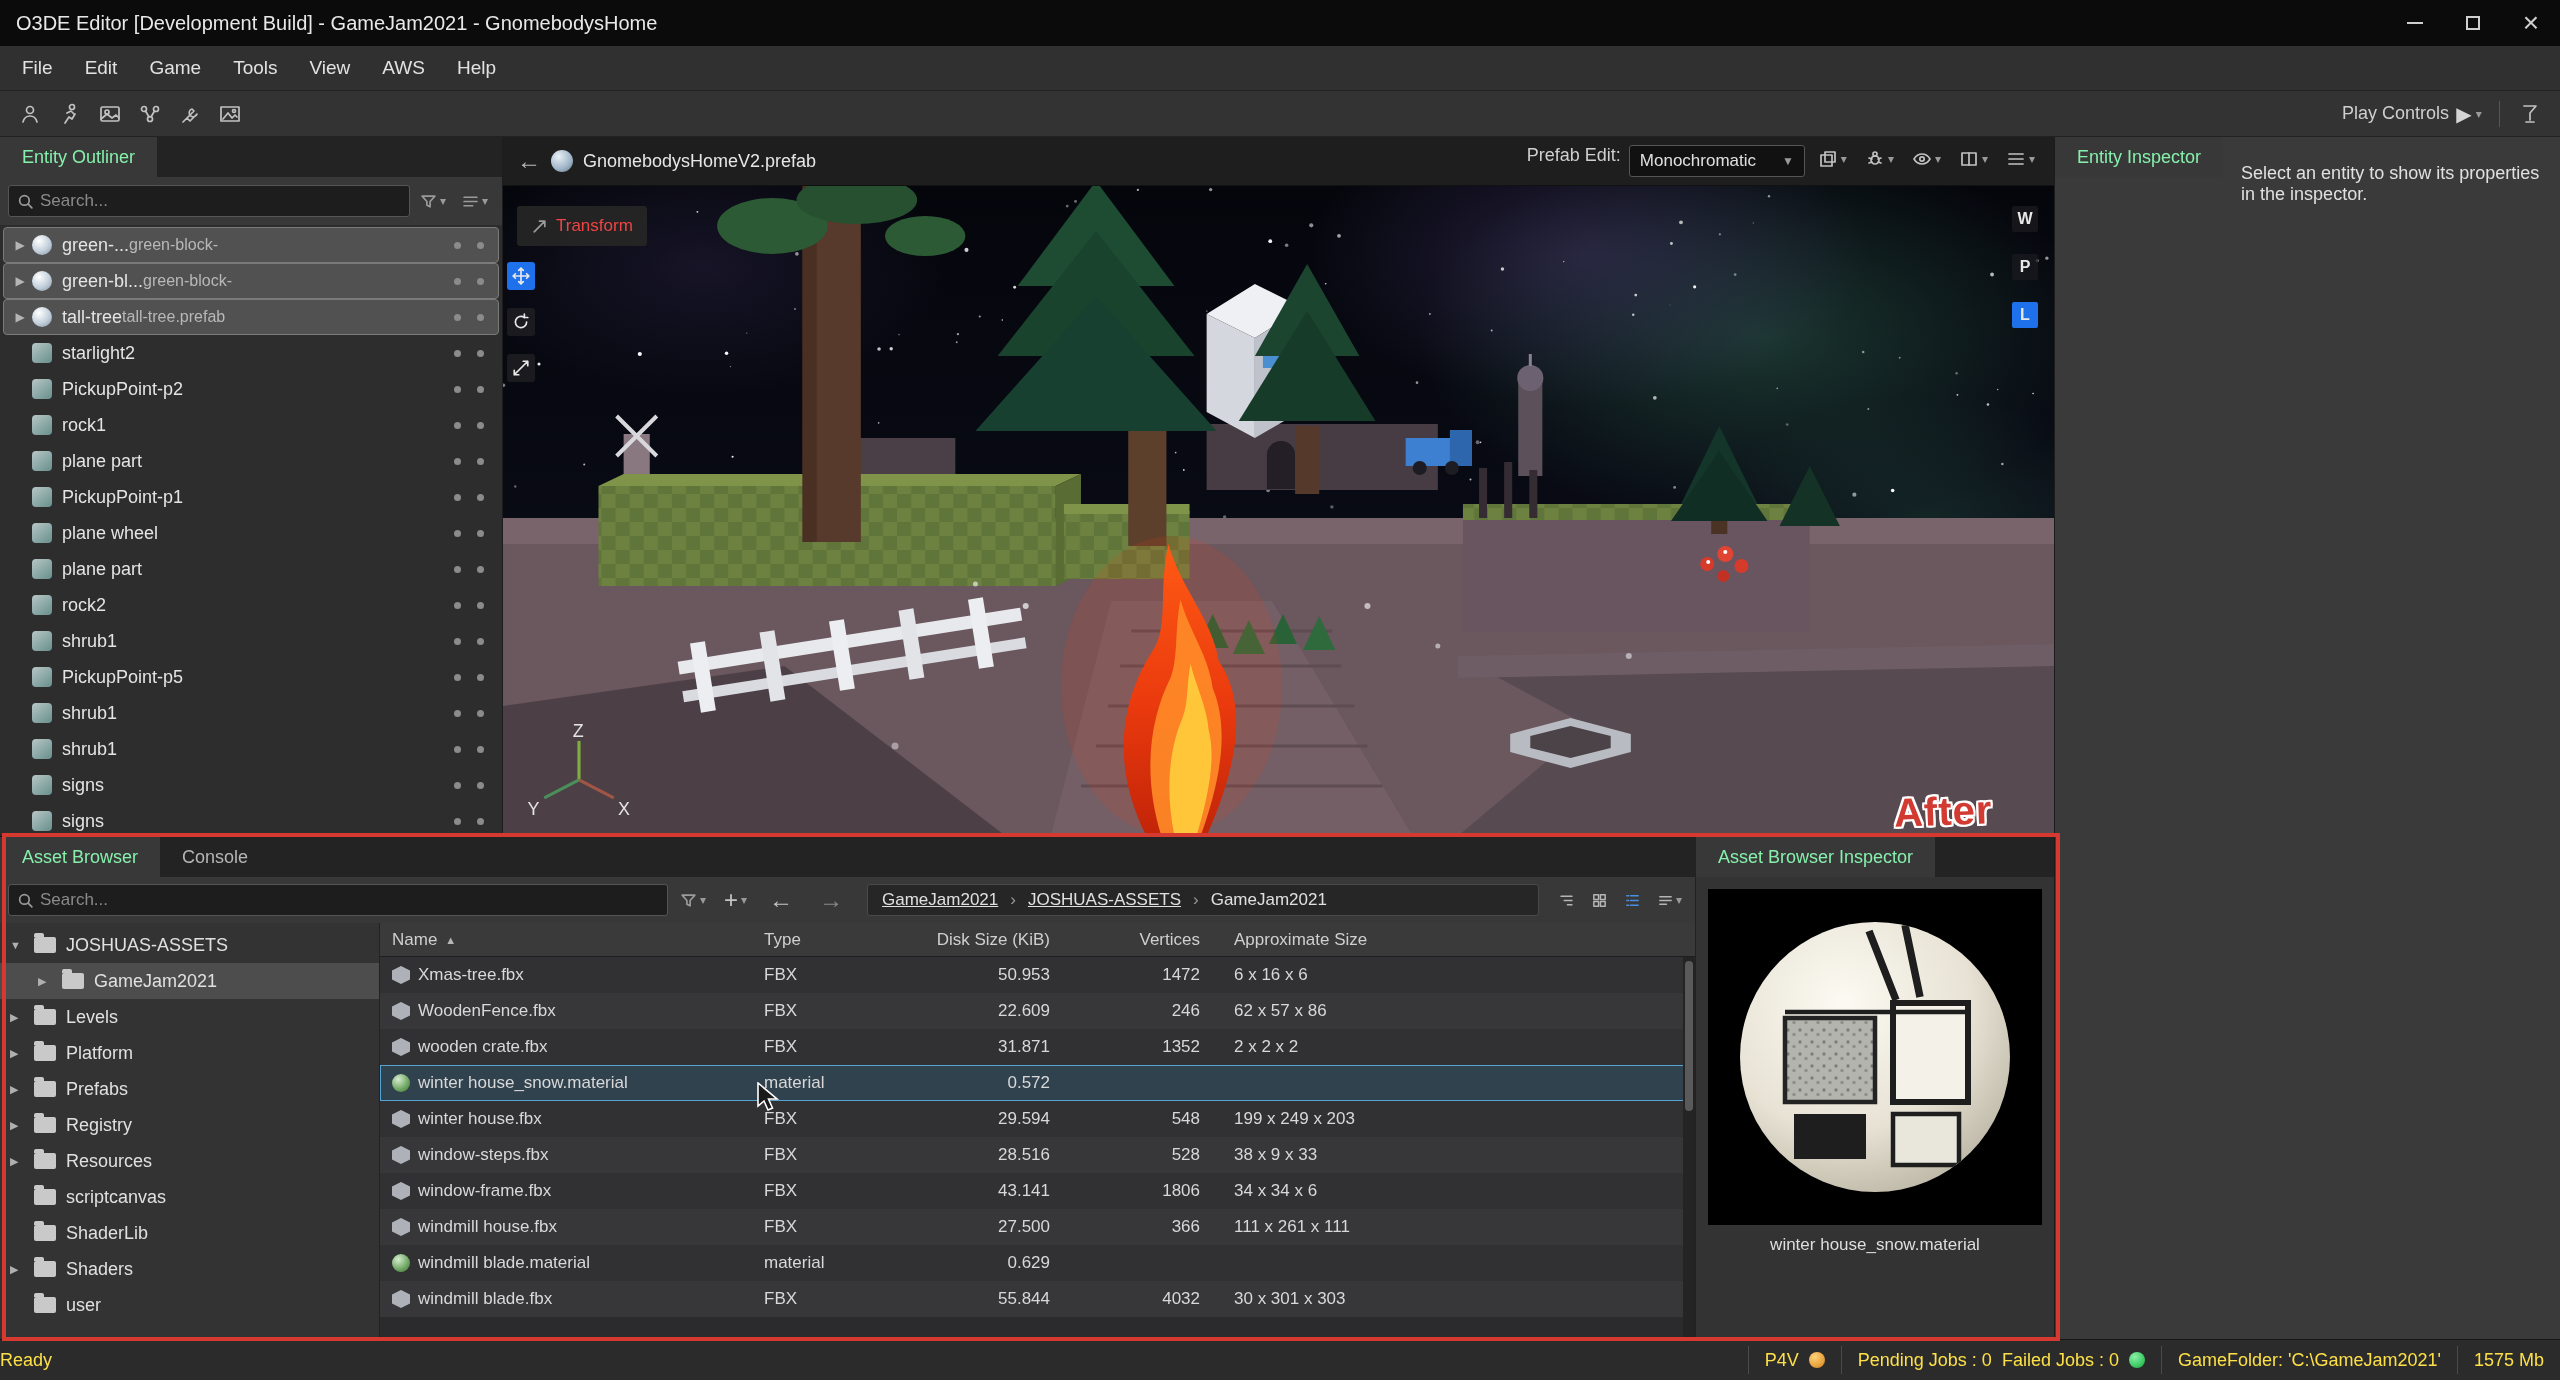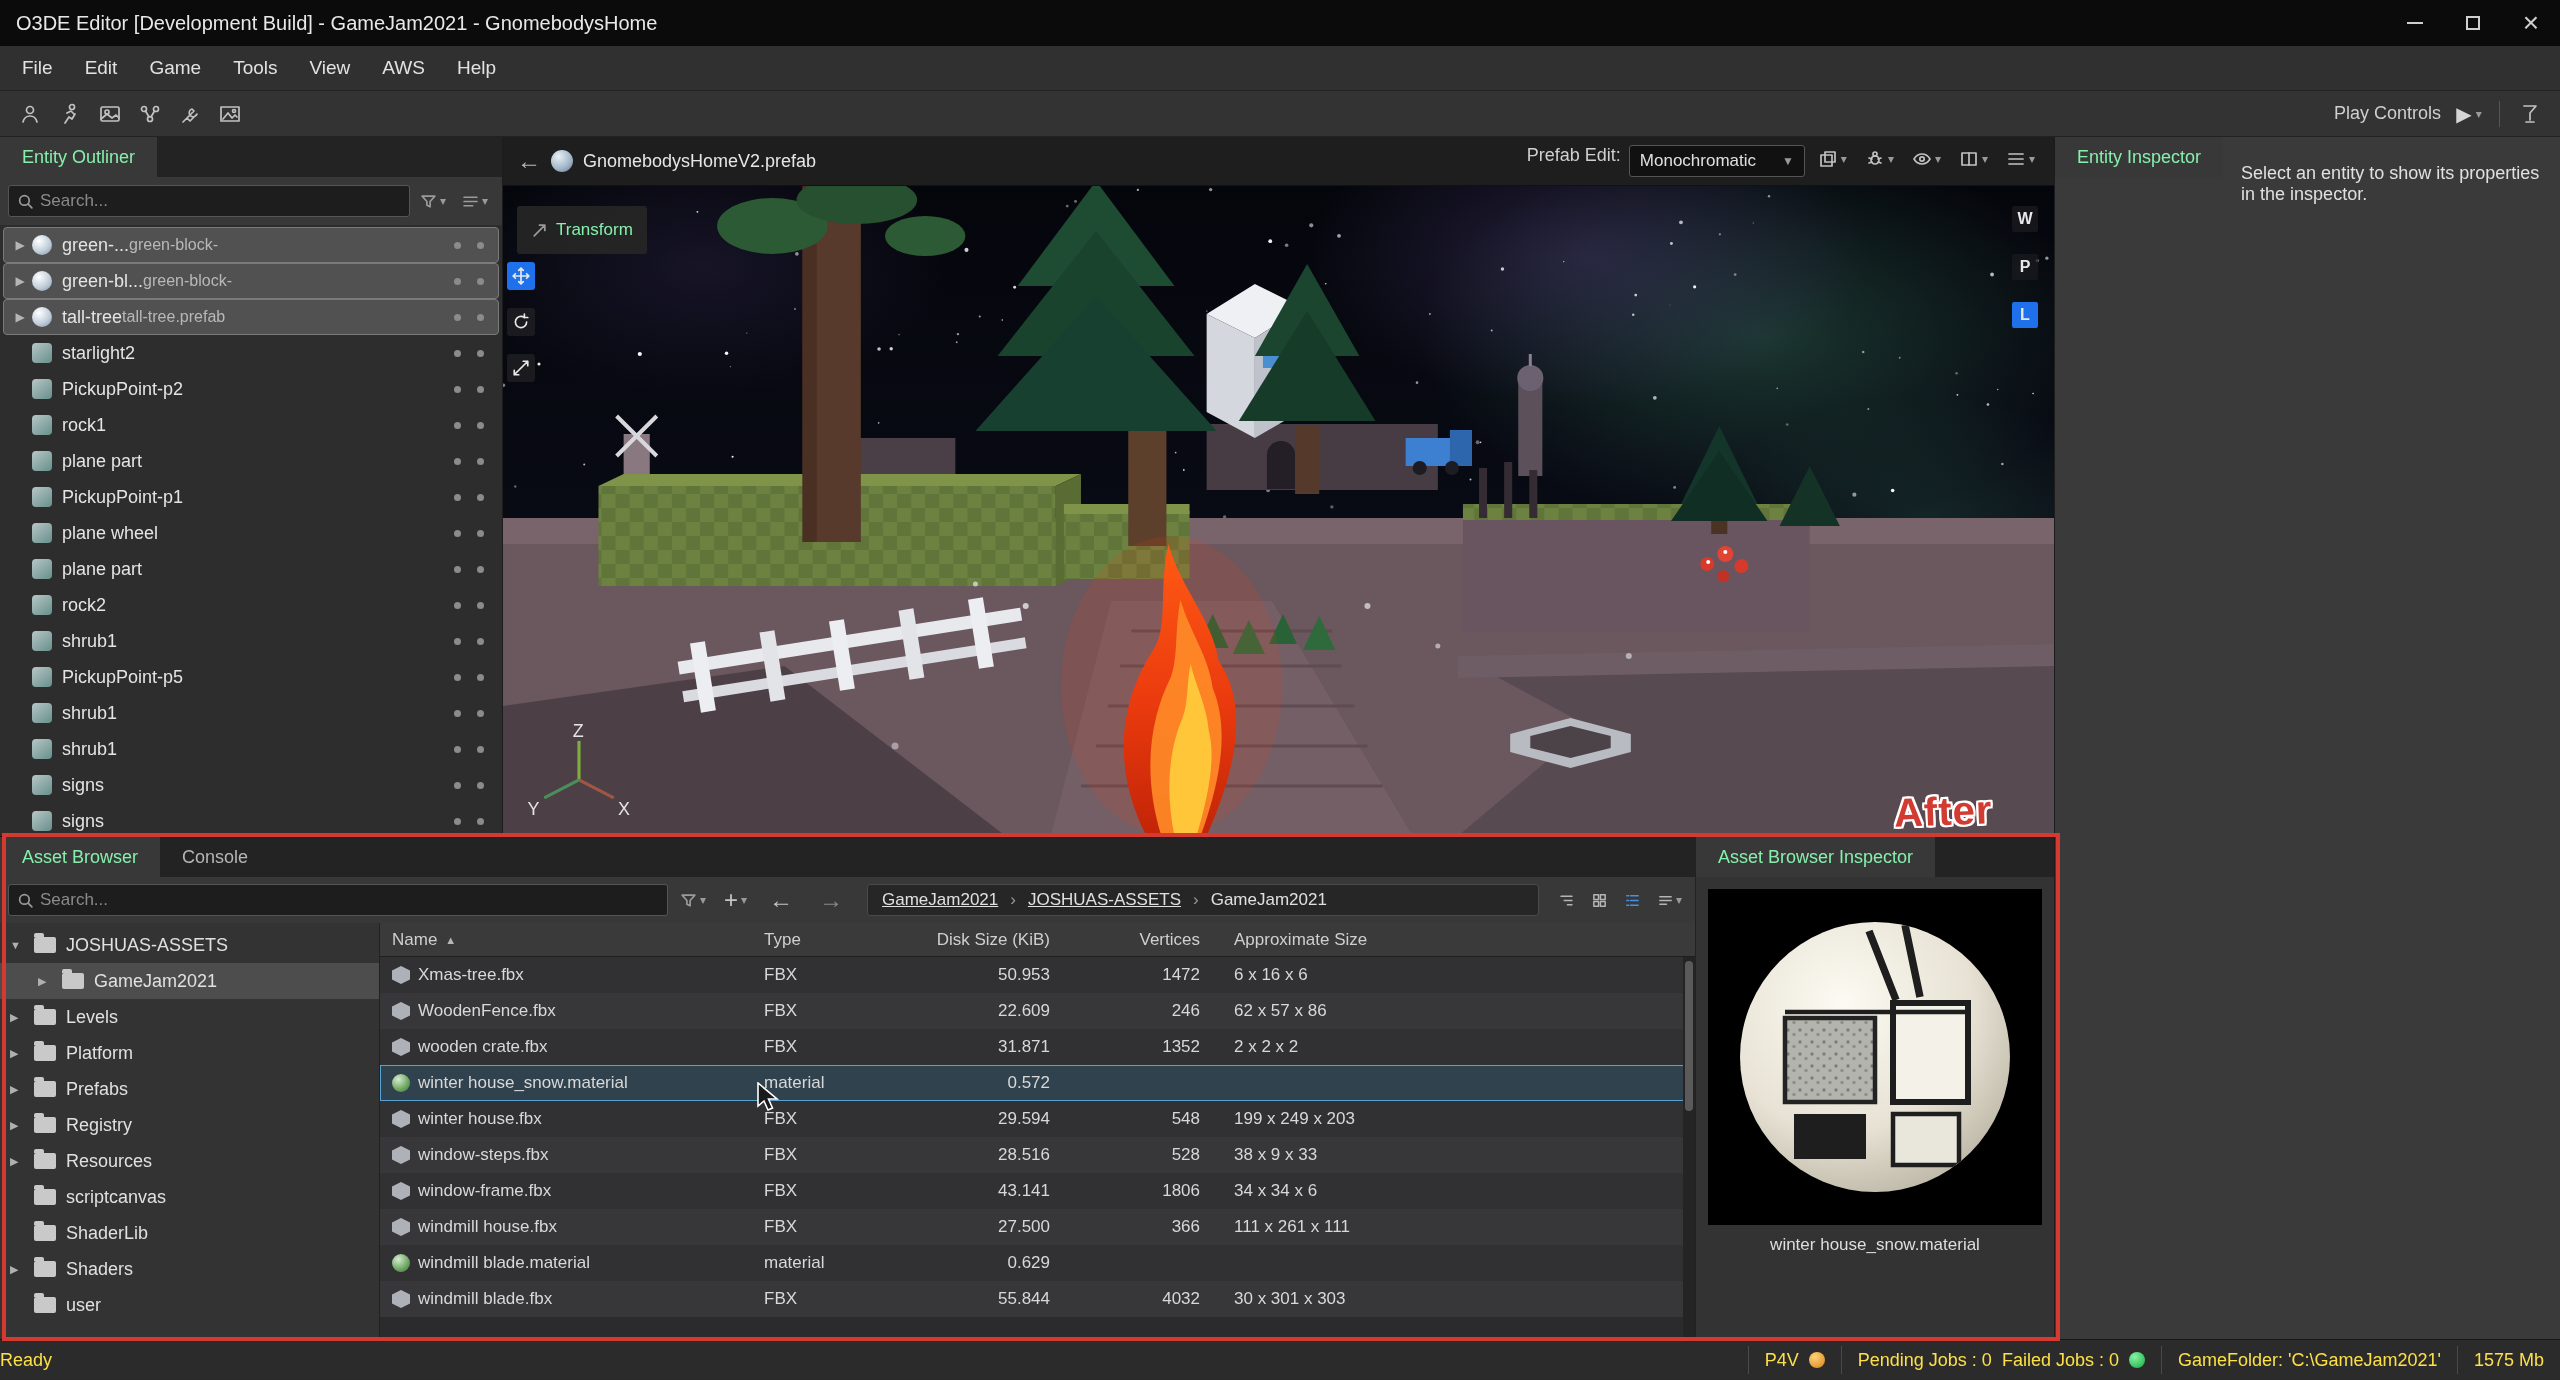--- a/index.html
+++ b/index.html
@@ -17,21 +17,21 @@
 .glyph-close{font-size:28px;line-height:1}
 
 
 .menubar{flex:0 0 45px;background:#303030;display:flex;align-items:center;padding-left:6px;border-bottom:1px solid #232323}
 .menu-item{padding:0 16px;font-size:19px;color:#e2e2e2;line-height:44px}
 .toolbar{flex:0 0 46px;background:#333;display:flex;align-items:center;padding:0 10px;border-bottom:1px solid #222}
 .tb-btn{height:38px;min-width:40px;display:flex;align-items:center;justify-content:center;gap:4px;border-radius:3px}
 .i{width:24px;height:24px;stroke:#c2c2c2;fill:none;stroke-width:1.7;stroke-linecap:round;stroke-linejoin:round}
 .vi{width:20px;height:20px}
 .tb-spacer{flex:1}
-.tb-label{font-size:18px;color:#cfcfcf;margin-right:8px}
+.tb-label{font-size:18px;color:#cfcfcf;}
 .play-glyph{color:#d5d5d5;font-size:20px}
 .caret{color:#9a9a9a;font-size:12px}
 .tb-sep{width:1px;height:26px;background:#555;margin:0 10px}
 
 
 .workspace{flex:1;display:flex;min-height:0}
 .ws-left{width:2054px;display:flex;flex-direction:column}
 .ws-top{height:699px;display:flex}
 
 
@@ -63,21 +63,21 @@
 .vp-header{flex:0 0 49px;background:#1e1e1e;display:flex;align-items:center;padding:0 14px;gap:10px;border-bottom:1px solid #111}
 .vp-back{font-size:24px;color:#b9b9b9}
 .prefab-ico{width:22px;height:22px;border-radius:50%;background:radial-gradient(circle at 35% 30%,#e8f0f6,#9fb4c6 60%,#5a7286);flex:0 0 auto}
 .vp-title{font-size:18px;color:#e6e6e6;white-space:nowrap}
 .vp-right{margin-left:auto;display:flex;align-items:flex-start;gap:8px}
 .vp-label{font-size:18px;color:#cfcfcf;white-space:nowrap}
 .vp-select{height:32px;min-width:176px;background:#111;border:1px solid #555;border-radius:3px;display:flex;align-items:center;justify-content:space-between;padding:0 10px;font-size:17px;color:#e0e0e0;gap:10px}
 .vp-ico{display:flex;align-items:center;gap:3px;padding:4px 5px}
 .viewport{flex:1;position:relative;overflow:hidden;background:#05060c}
 .scene{position:absolute;inset:0;width:100%;height:100%}
-.vp-transform{position:absolute;left:14px;top:20px;height:48px;display:flex;align-items:center;gap:8px;background:rgba(38,38,38,.92);border-radius:3px;padding:0 14px;font-size:17px;color:#86efac}
+.vp-transform{position:absolute;left:14px;top:20px;height:40px;display:flex;align-items:center;gap:8px;background:rgba(38,38,38,.92);border-radius:3px;padding:0 14px;font-size:17px;color:#ef4444}
 .vp-gizmos{position:absolute;left:4px;top:76px;display:flex;flex-direction:column;gap:18px}
 .gz{width:28px;height:28px;background:rgba(30,30,34,.85);border-radius:3px;display:flex;align-items:center;justify-content:center}
 .gz.active{background:#1e70eb}
 .gi{width:18px;height:18px;stroke:#e8e8e8;fill:none;stroke-width:1.5;stroke-linecap:round;stroke-linejoin:round}
 .vp-wpl{position:absolute;right:16px;top:20px;display:flex;flex-direction:column;gap:22px}
 .wpl{width:26px;height:26px;background:rgba(25,25,30,.8);color:#e8e8e8;font-size:16px;font-weight:700;border-radius:2px;display:flex;align-items:center;justify-content:center}
 .wpl.active{background:#1e70eb}
 .vp-axis{position:absolute;left:16px;bottom:14px;width:120px;height:100px}
 .axis-t{fill:#e4e4e4;font-size:17px;font-family:"Liberation Sans",sans-serif}
 .after{position:absolute;right:62px;bottom:2px;font-size:40px;font-weight:700;color:#d23b32;transform:rotate(-2deg);letter-spacing:1px;

